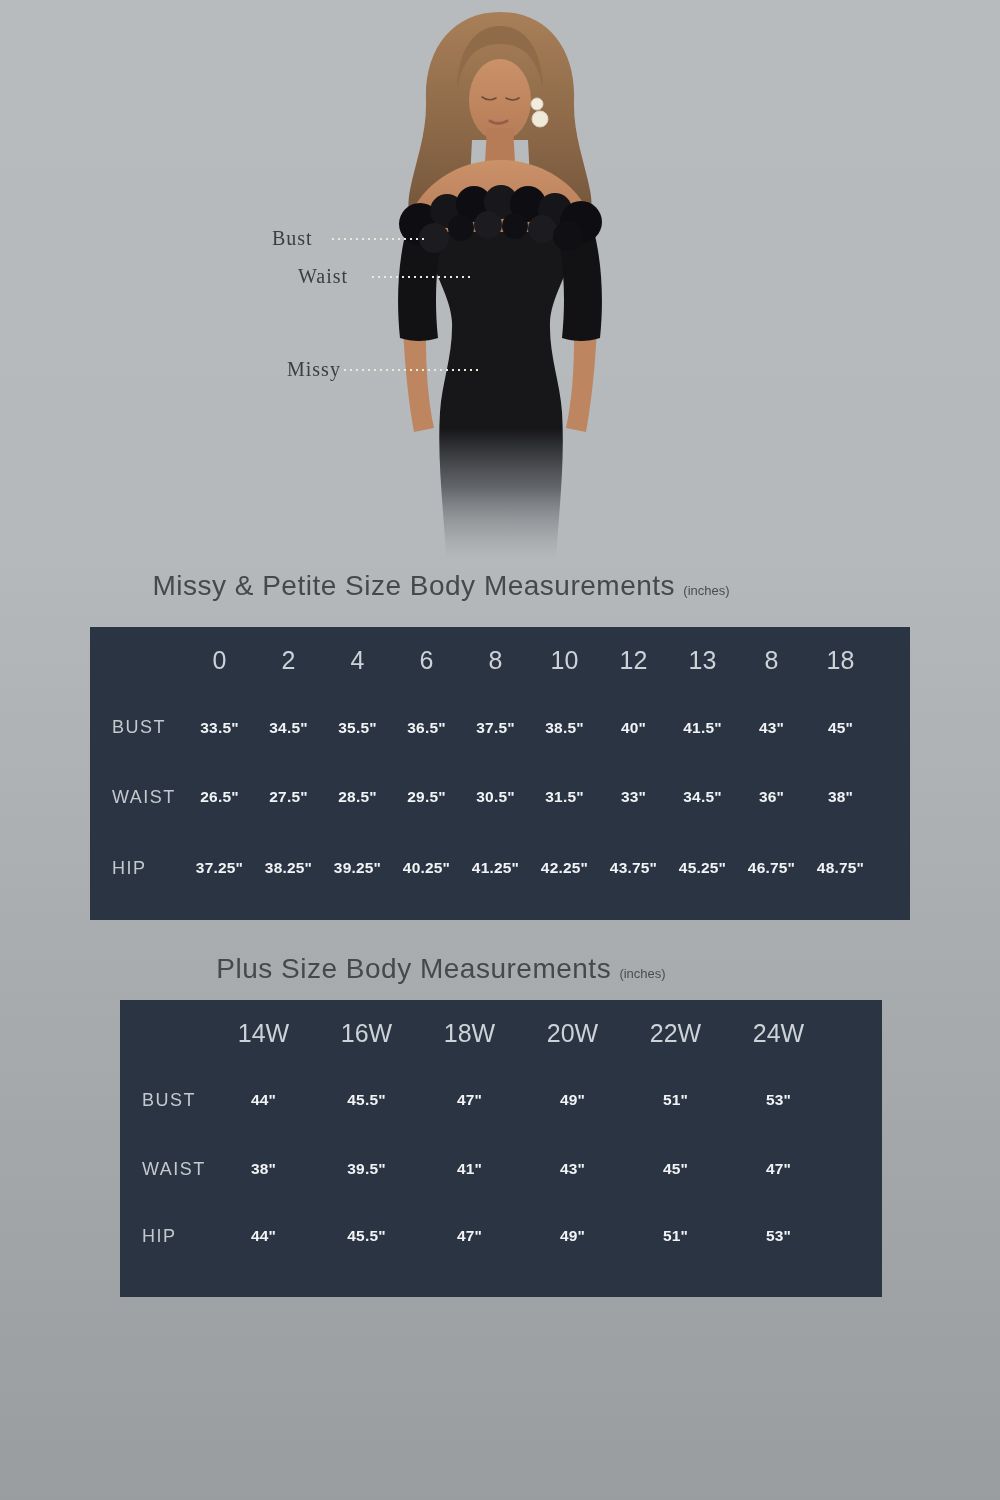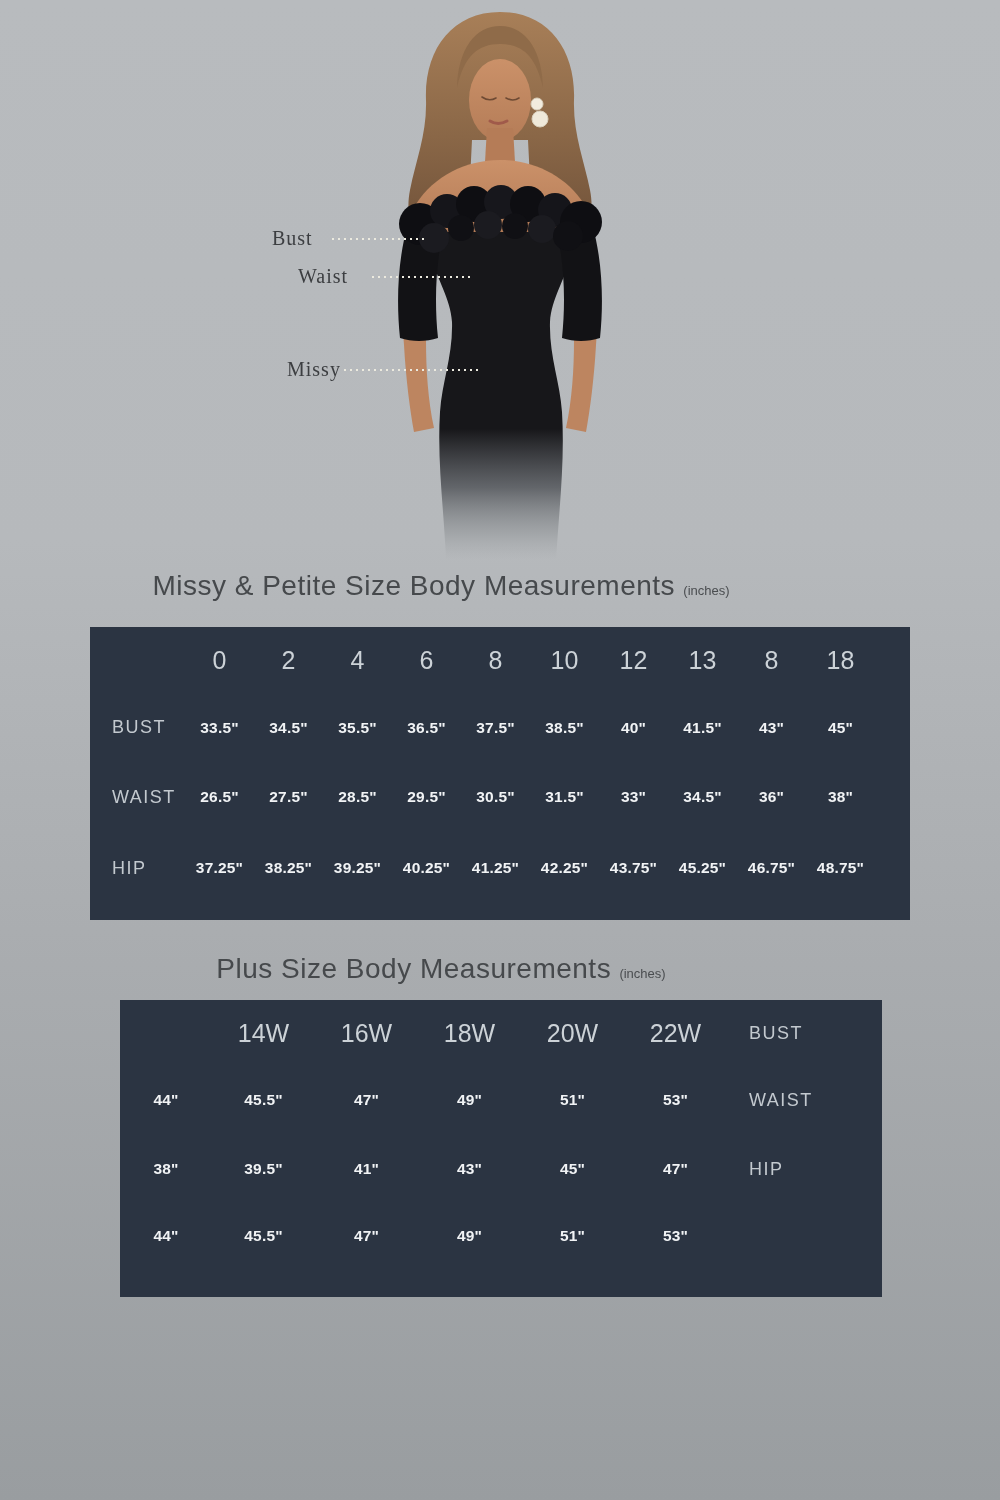--- a/index.html
+++ b/index.html
@@ -195,20 +195,21 @@
     <span class="unit">(inches)</span>
   </div>
 
   <div class="size-table" id="plus-table">
     <div class="cell"></div>
     <div class="cell th">14W</div>
     <div class="cell th">16W</div>
     <div class="cell th">18W</div>
     <div class="cell th">20W</div>
     <div class="cell th">22W</div>
+    <div class="cell th">24W</div>
 
     <div class="cell rowlab">BUST</div>
     <div class="cell val">44"</div>
     <div class="cell val">45.5"</div>
     <div class="cell val">47"</div>
     <div class="cell val">49"</div>
     <div class="cell val">51"</div>
     <div class="cell val">53"</div>
 
     <div class="cell rowlab">WAIST</div>

